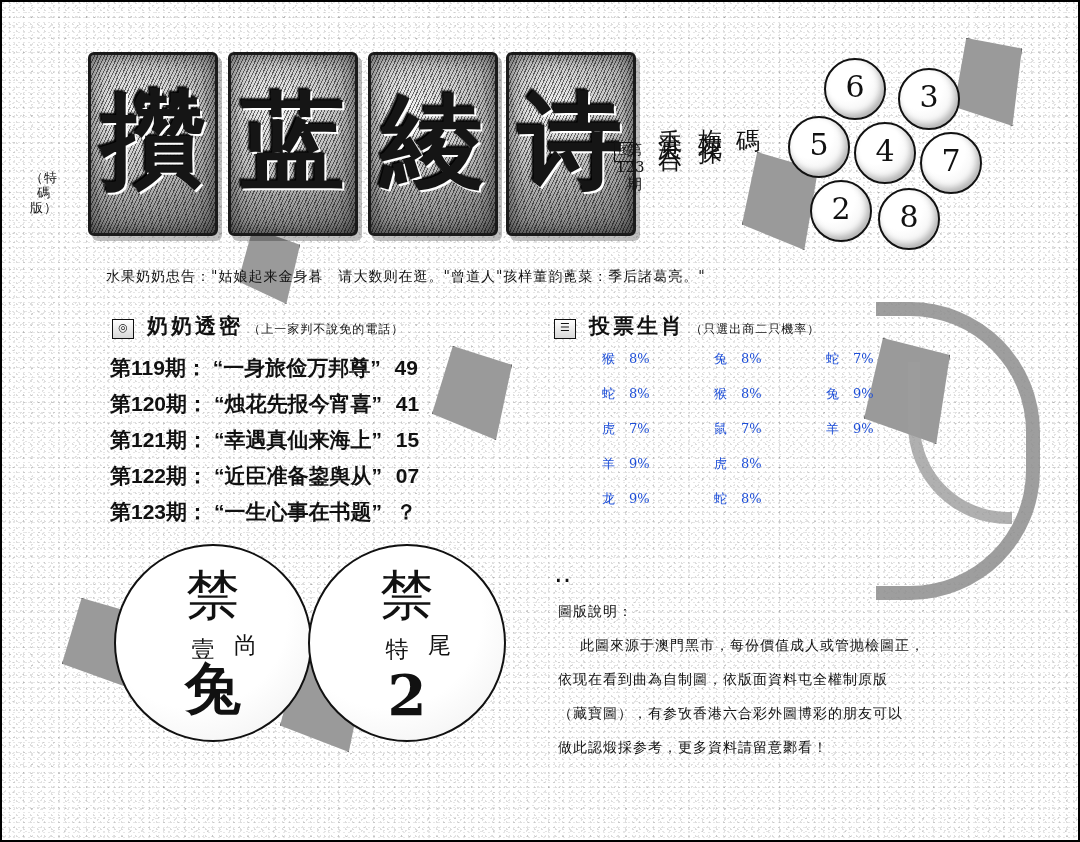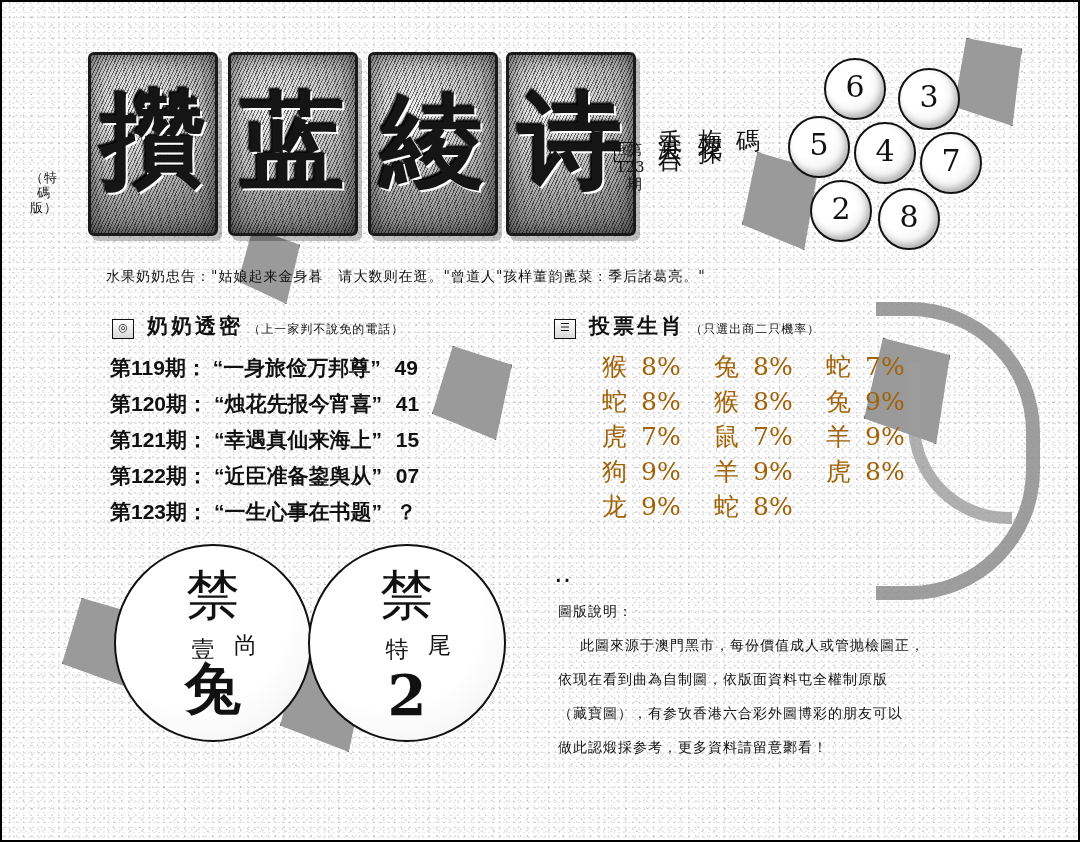--- a/index.html
+++ b/index.html
@@ -119,21 +119,21 @@
   }
   .pred-row .lbl{font-weight:bold;letter-spacing:0px;}
   .pred-row .phrase{font-weight:bold;}
   .pred-row .num{font-weight:bold;margin-left:8px;}
   
   #vote-table{position:absolute;left:600px;top:348px;width:360px;}
   .vote-row{height:35px;display:flex;}
   .vote-cell{
     width:112px;
     font-family:"DejaVu Serif","Liberation Serif",serif;
-    font-size:25px;color:#a16207;white-space:nowrap;
+    font-size:13px;color:#1d4ed8;white-space:nowrap;
   }
   .vote-cell .an{margin-right:14px;}
   
   .circ{
     position:absolute;width:194px;height:194px;border-radius:50%;
     border:2.5px solid #111;
     background:radial-gradient(circle at 40% 35%, #ffffff 0 55%, #ededed 100%);
     overflow:hidden;
   }
   #circ-1{left:112px;top:542px;}
@@ -278,21 +278,20 @@
       <div class="vote-cell"><span class="an">蛇</span><span>8%</span></div>
       <div class="vote-cell"><span class="an">猴</span><span>8%</span></div>
       <div class="vote-cell"><span class="an">兔</span><span>9%</span></div>
     </div>
     <div class="vote-row">
       <div class="vote-cell"><span class="an">虎</span><span>7%</span></div>
       <div class="vote-cell"><span class="an">鼠</span><span>7%</span></div>
       <div class="vote-cell"><span class="an">羊</span><span>9%</span></div>
     </div>
     <div class="vote-row">
-      <div class="vote-cell"><span class="an">狗</span><span>9%</span></div>
       <div class="vote-cell"><span class="an">羊</span><span>9%</span></div>
       <div class="vote-cell"><span class="an">虎</span><span>8%</span></div>
     </div>
     <div class="vote-row">
       <div class="vote-cell"><span class="an">龙</span><span>9%</span></div>
       <div class="vote-cell"><span class="an">蛇</span><span>8%</span></div>
     </div>
   </div>
 
   <div class="circ" id="circ-1">

